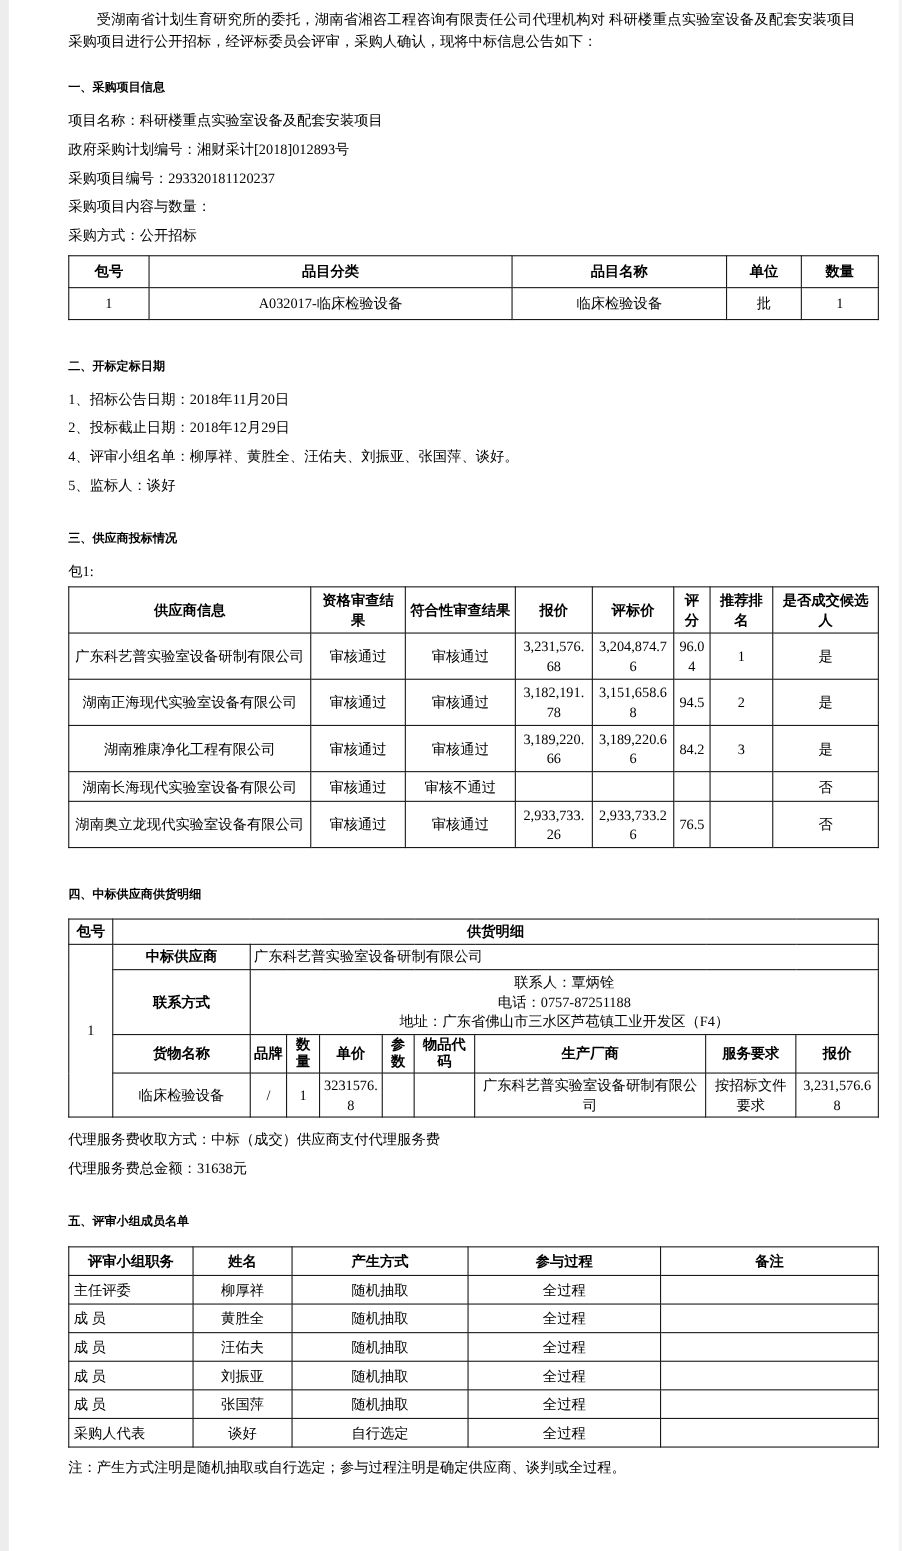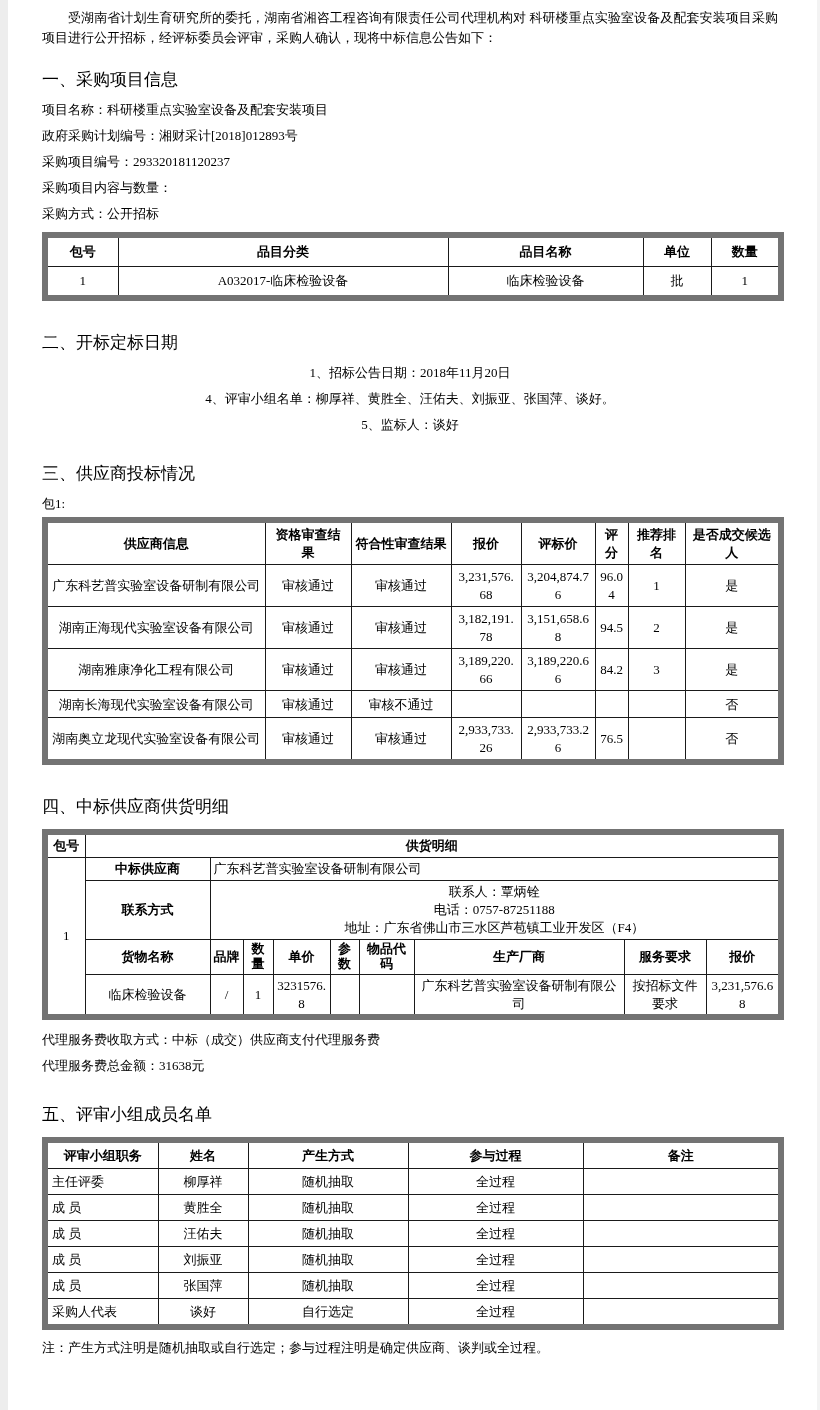--- a/index.html
+++ b/index.html
@@ -3,28 +3,28 @@
 <meta charset="utf-8">
 <style>
   html,body{margin:0;padding:0;}
   body{
     width:820px;min-height:1410px;position:relative;background:#ffffff;
     font-family:"Liberation Serif","DejaVu Serif",serif;
     font-size:13px;color:#000;
   }
   .edge-left{position:absolute;left:0;top:0;width:8px;height:100%;background:#ededed;}
   .edge-right{position:absolute;right:0;top:0;width:3px;height:100%;background:#f3f3f3;}
-  .content{padding:8px 42px 0 42px;position:relative;}
+  .content{padding:8px 42px 0 62px;position:relative;}
   .intro{margin:0 0 4px 0;line-height:20px;text-indent:2em;text-align:justify;}
-  h2.sec{font-size:17px;font-weight:normal;margin:34px 0 14px 0;line-height:16px;}
+  h2.sec{font-size:11px;font-weight:bold;margin:34px 0 14px 0;line-height:16px;}
   h2.first{margin-top:24px;}
   .pline{margin:0 0 11px 0;line-height:15px;}
-  .num-list .pline{margin-bottom:11px;text-align:center;}
+  .num-list .pline{margin-bottom:11px;}
   .pkg-label{margin:4px 0 6px 0;line-height:15px;}
-  table{border-collapse:collapse;table-layout:fixed;width:736px;border:6px solid #737373;}
+  table{border-collapse:collapse;table-layout:fixed;width:736px;border:1px solid #737373;}
   td{border:1px solid #1a1a1a;padding:3px 4px;text-align:center;vertical-align:middle;
      line-height:1.35;overflow:hidden;word-break:break-all;}
   td.hd{font-weight:bold;}
   td.left{text-align:left;}
   .t1 td{height:22px;}
   .t3 td{height:20px;}
   .t4 td{padding:2px 3px;}
   .t4 .contact-cell{text-align:center;line-height:1.4;}
   .t4 .goods-hd td{line-height:1.15;}
   .t5 td{height:19px;}
@@ -71,20 +71,21 @@
       <td>临床检验设备</td>
       <td>批</td>
       <td>1</td>
     </tr>
   </tbody>
     </table>
 
   <h2 class="sec">二、开标定标日期</h2>
   <div class="num-list">
     <p class="pline">1、招标公告日期：2018年11月20日</p>
+    <p class="pline">2、投标截止日期：2018年12月29日</p>
     <p class="pline">4、评审小组名单：柳厚祥、黄胜全、汪佑夫、刘振亚、张国萍、谈好。</p>
     <p class="pline">5、监标人：谈好</p>
   </div>
 
   <h2 class="sec">三、供应商投标情况</h2>
   <p class="pkg-label">包1:</p>
   <table class="t3">
     <colgroup>
         <col style="width:220px">
         <col style="width:86px">

